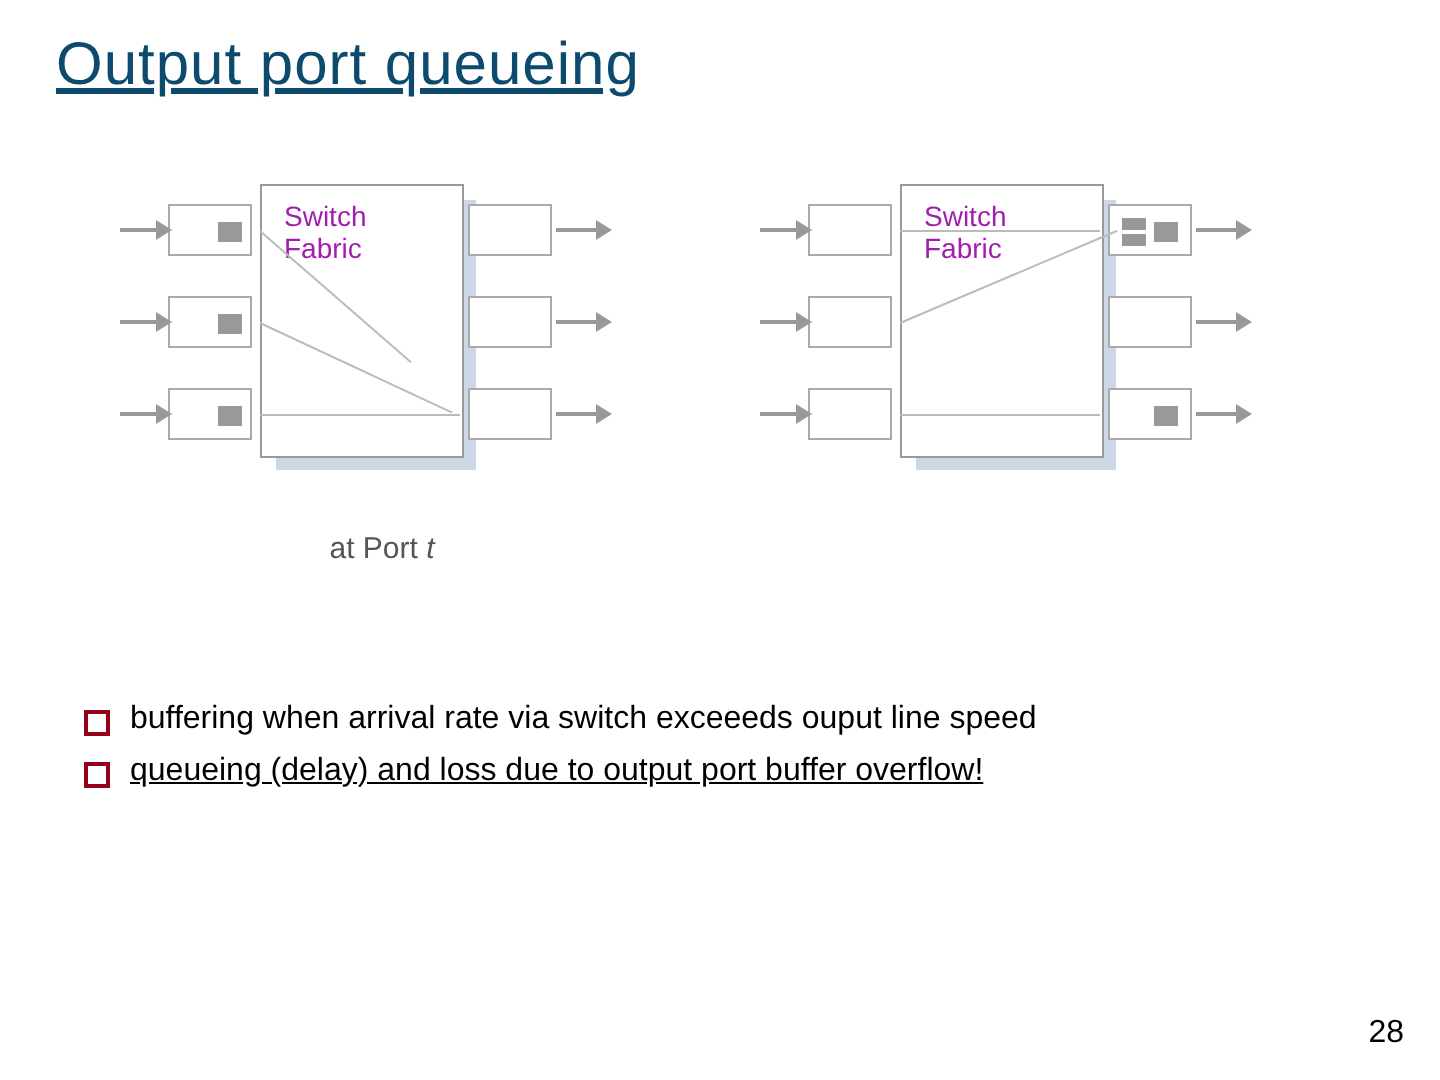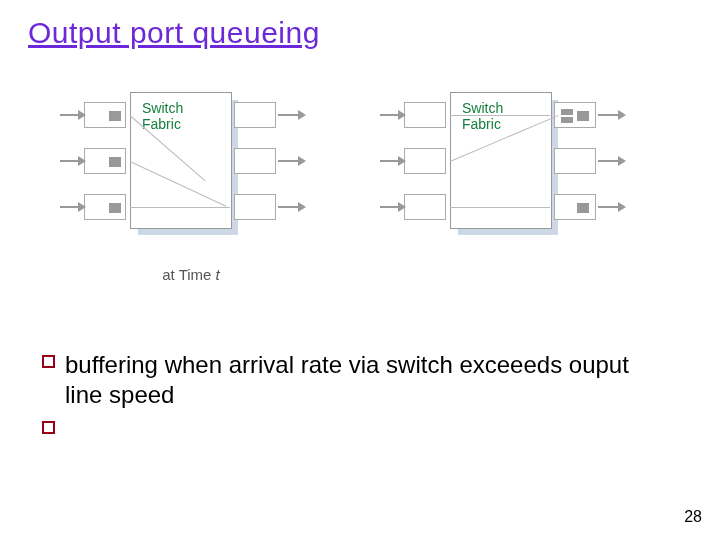--- a/index.html
+++ b/index.html
@@ -19,21 +19,21 @@
     box-sizing: border-box;
   }
   .title {
     position: absolute;
     left: 28px;
     top: 16px;
     font-size: 30px;
     font-weight: 400;
     text-decoration: underline;
     letter-spacing: 0.5px;
-    color: #6d28d9;
+    color: #0c4a6e;
   }
   .diagram {
     position: absolute;
     left: 60px;
     top: 90px;
     width: 600px;
     height: 230px;
   }
   .shadow-box {
     position: absolute;
@@ -41,21 +41,21 @@
   }
   .switch-box {
     position: absolute;
     background: #fff;
     border: 1px solid #999;
   }
   .switch-label {
     position: absolute;
     font-family: Arial, Helvetica, sans-serif;
     font-size: 14px;
-    color: #15803d;
+    color: #a21caf;
     line-height: 1.15;
   }
   .port {
     position: absolute;
     background: #fff;
     border: 1px solid #aaa;
     box-sizing: border-box;
   }
   .bar {
     position: absolute;
@@ -85,21 +85,21 @@
     position: absolute;
     background: #bbb;
     height: 1px;
     transform-origin: left center;
   }
   .bullets {
     position: absolute;
     left: 42px;
     top: 350px;
     width: 620px;
-    font-size: 24px;
+    font-size: 16px;
     line-height: 1.25;
   }
   .bullet {
     display: flex;
     align-items: flex-start;
     margin-bottom: 6px;
   }
   .bullet .marker {
     width: 13px;
     height: 13px;
@@ -171,21 +171,21 @@
     <div class="port" style="left:174px; top:104px; width:42px; height:26px;"></div>
     <div class="arrow" style="left:218px; top:116px; width:22px; height:2px;"></div>
     <div class="arrow-head" style="left:238px; top:112px;"></div>
 
     <div class="sw-line" style="left:70px; top:25px; width:100px; transform:rotate(41deg);"></div>
     <div class="sw-line" style="left:70px; top:71px; width:106px; transform:rotate(25deg);"></div>
     <div class="sw-line" style="left:70px; top:117px; width:100px;"></div>
 
     <div class="caption" style="left:36px; top:158px; width:190px;">
       <br>
-      <span>at Time </span><span class="ital">t</span>
+      <span>at Port </span><span class="ital">t</span>
     </div>
 
     <div class="shadow-box" style="left:398px; top:10px; width:100px; height:135px;"></div>
     <div class="switch-box" style="left:390px; top:2px; width:100px; height:135px;"></div>
     <div class="switch-label" style="left:402px; top:10px;">Switch<br>Fabric</div>
 
     <div class="port" style="left:344px; top:12px; width:42px; height:26px;"></div>
     <div class="arrow" style="left:320px; top:24px; width:20px; height:2px;"></div>
     <div class="arrow-head" style="left:338px; top:20px;"></div>
 
@@ -224,17 +224,20 @@
 
   <div class="bullets">
     <div class="bullet">
       <div class="marker"></div>
       <div class="text">
         <span>buffering when arrival rate via switch exceeeds ouput line speed</span>
       </div>
     </div>
     <div class="bullet">
       <div class="marker"></div>
+      <div class="text">
+        <span class="underline">queueing (delay) and loss due to output port buffer overflow!</span>
+      </div>
     </div>
   </div>
 
   <div class="pagenum">28</div>
 </div>
 
 </body></html>

